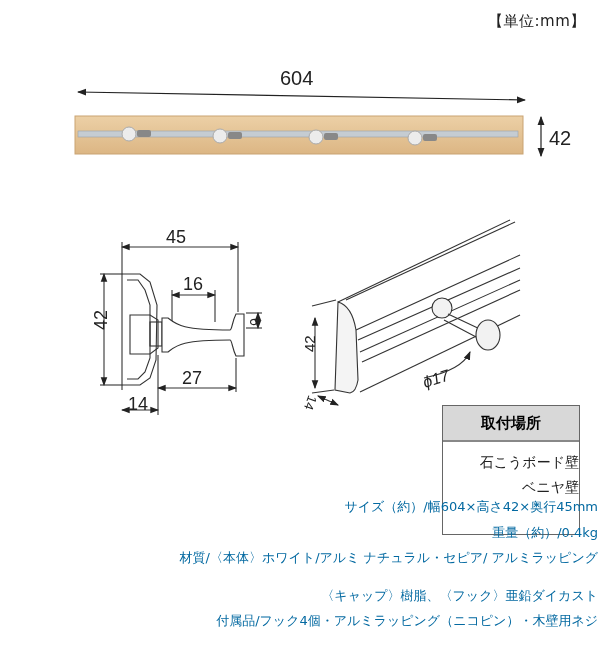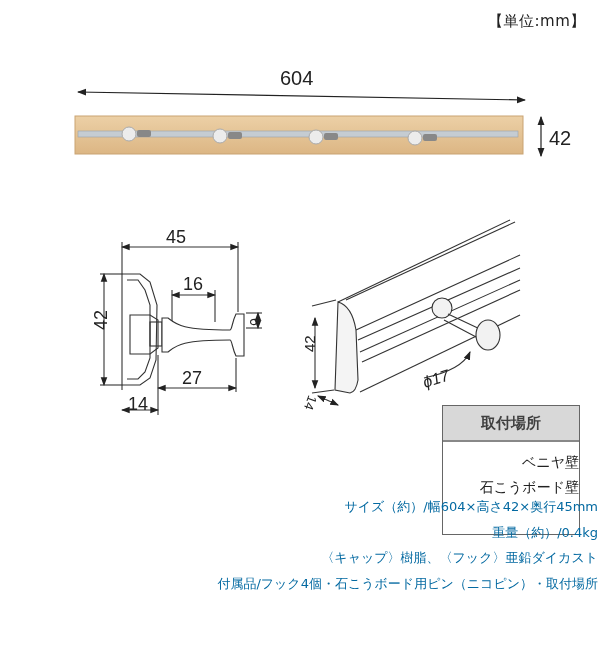--- a/index.html
+++ b/index.html
@@ -5,26 +5,26 @@
   html, body { margin:0; padding:0; background:#ffffff; }
   body { width:600px; height:650px; position:relative; overflow:hidden;
          font-family:"DejaVu Sans", "Liberation Sans", sans-serif; color:#222; }
   .abs { position:absolute;text-align:right; }
   .unit { left:488px; top:12px; font-size:15px; letter-spacing:0.5px; }
   .dim-text { font-family:"Liberation Sans", "DejaVu Sans", sans-serif; color:#222; }
   .svg-layer { position:absolute; left:0; top:0; }
   .table-box { left:442px; top:405px; width:136px; height:128px; border:1px solid #666; background:#fff; }
   .table-head { height:34px; background:#d8d8d8; border-bottom:2px solid #888;
                 display:flex; align-items:center; justify-content:center;
-                font-size:15px; font-weight:bold; color:#404040; }
+                font-size:15px; font-weight:bold; color:#000000; }
   .table-body { padding:8px 0 0 12px; }
   .table-row { font-size:14px; line-height:25px; color:#222; white-space:nowrap; }
   .specs { left:18px; top:494px; width:580px; }
   .spec-line { font-size:13px; line-height:25.5px; color:#0369a1; white-space:nowrap; }
-  .indent { padding-left:40px; }
+  .indent { padding-left:40px;margin-top:12px; }
 </style>
 </head>
 <body>
 
 <div class="abs unit">【単位:mm】</div>
 
 <svg class="svg-layer" width="600" height="650">
   <defs>
     <marker id="arr" markerWidth="8" markerHeight="8" refX="7" refY="4" orient="auto">
       <path d="M0,1 L8,4 L0,7 z" fill="#222"></path>
@@ -107,23 +107,24 @@
   <text x="182" y="384" font-size="18" fill="#222" class="dim-text">27</text>
   <text x="128" y="410" font-size="18" fill="#222" class="dim-text">14</text>
   <text x="307" y="360" font-size="15" fill="#222" class="dim-text" transform="rotate(-90 307 352)">42</text>
   <text x="298" y="402" font-size="13" fill="#222" class="dim-text" transform="rotate(110 306 402)">14</text>
   <text x="425" y="388" font-size="16" font-style="italic" fill="#222" class="dim-text" transform="rotate(-18 425 388)">ϕ17</text>
 </svg>
 
 <div class="abs table-box">
   <div class="table-head">取付場所</div>
   <div class="table-body">
+    <div class="table-row">石こうボード壁</div>
     <div class="table-row">ベニヤ壁</div>
-    <div class="table-row">石こうボード壁</div>
   </div>
 </div>
 
 <div class="abs specs">
   <div class="spec-line">サイズ（約）/幅604×高さ42×奥行45mm</div>
   <div class="spec-line">重量（約）/0.4kg</div>
+  <div class="spec-line">材質/〈本体〉ホワイト/アルミ ナチュラル・セピア/ アルミラッピング</div>
   <div class="spec-line indent">〈キャップ〉樹脂、〈フック〉亜鉛ダイカスト</div>
-  <div class="spec-line">付属品/フック4個・石こうボード用ピン（ニコピン）・取付場所</div>
+  <div class="spec-line">付属品/フック4個・アルミラッピング（ニコピン）・木壁用ネジ</div>
 </div>
 
 </body></html>

